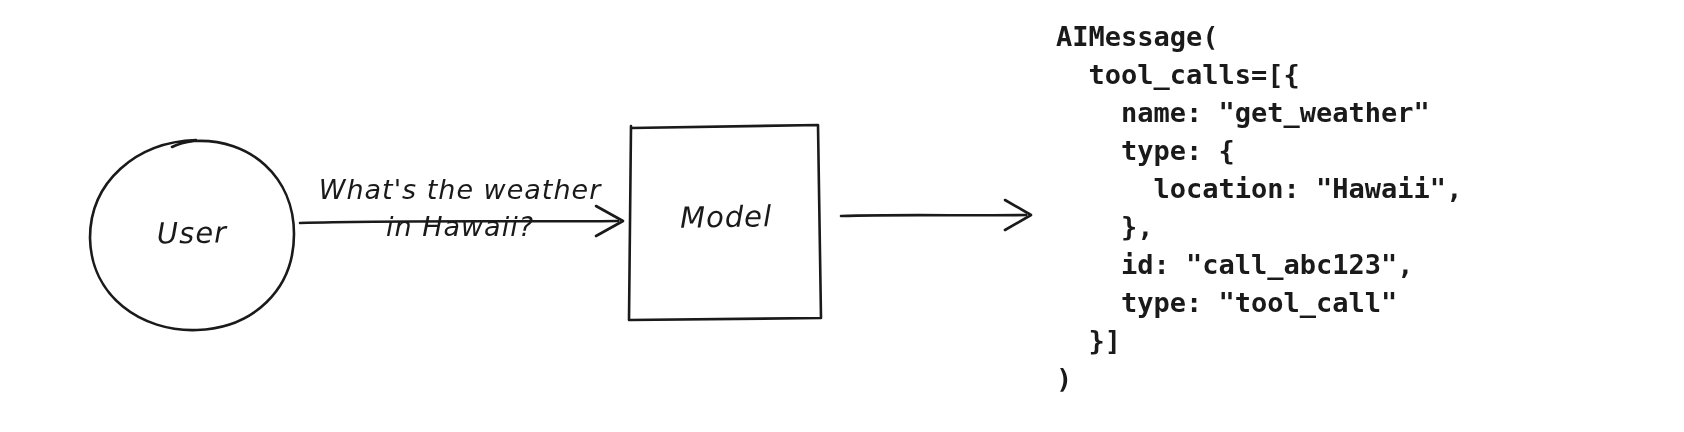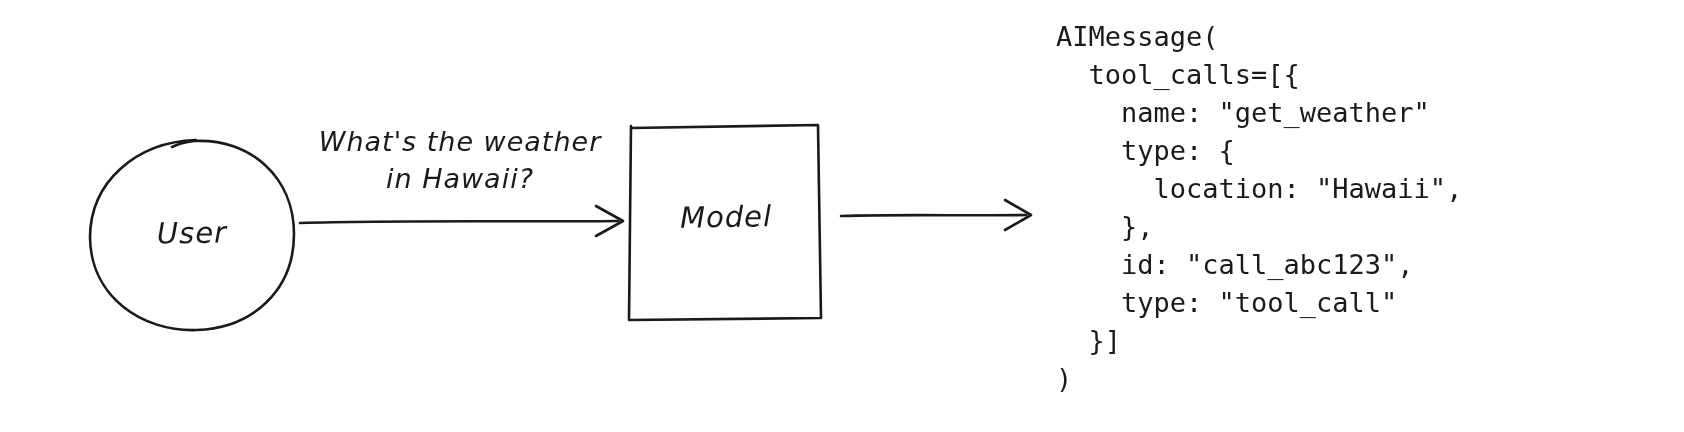--- a/index.html
+++ b/index.html
@@ -51,29 +51,30 @@
   }
   .arrow-label {
     position: absolute;
     left: 290px;
     width: 340px;
     text-align: center;
     font-size: 27px;
     font-style: italic;
     letter-spacing: 1px;
     color: #1a1a1a;
+    margin-top: 48px;
   }
   .arrow-label.line1 { top: 126px; }
   .arrow-label.line2 { top: 163px; }
   .code-block {
     position: absolute;
     left: 1056px;
     top: 18px;
     font-family: "DejaVu Sans Mono", "Liberation Mono", monospace;
-    font-weight: normal;
+    font-weight: bold;
     font-size: 27px;
     line-height: 38px;
     color: #1a1a1a;
   }
   .code-line {
     white-space: pre;
   }
 </style>
 </head>
 <body>

